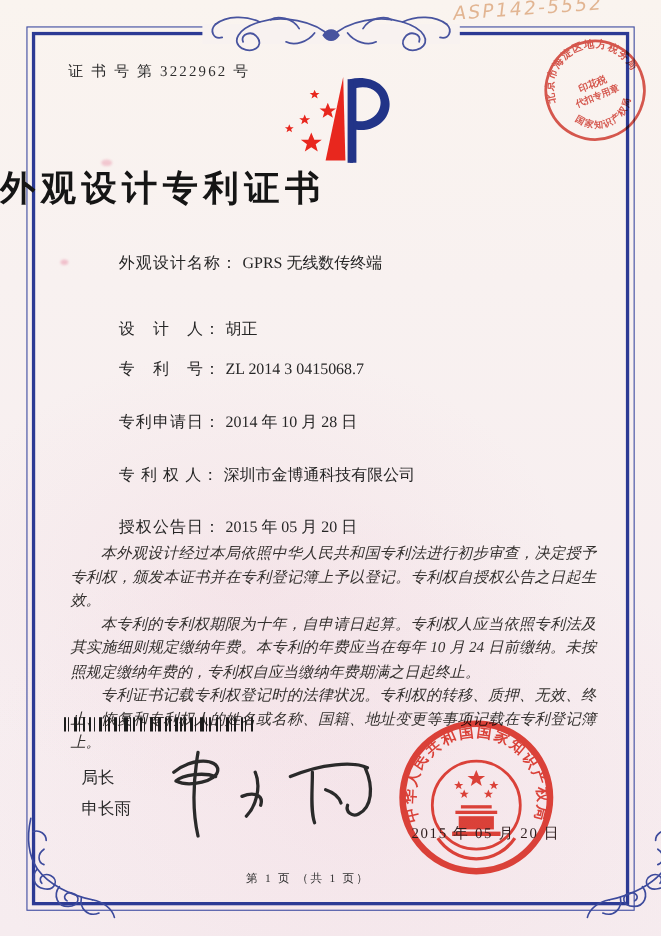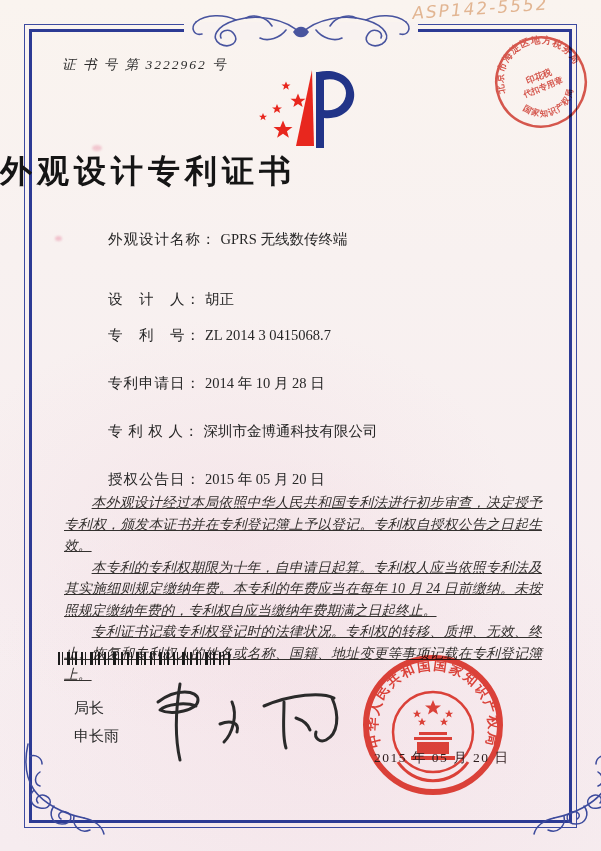--- a/index.html
+++ b/index.html
@@ -10,31 +10,31 @@
           radial-gradient(ellipse 420px 300px at 38% 62%, rgba(235,190,205,.18), transparent 70%),
           radial-gradient(ellipse 500px 380px at 55% 85%, rgba(238,195,210,.20), transparent 70%),
           linear-gradient(180deg,#faf4ef 0%, #f8f1f0 30%, #f7eef0 70%, #f6ecef 100%);
         overflow:hidden;}
   
   .frame-outer{position:absolute;left:24px;top:24px;right:24px;bottom:23px;
                border:1.5px solid #3c4aa0;pointer-events:none;}
   .frame-inner{position:absolute;left:29px;top:29px;right:29px;bottom:28px;
                border:3px solid #2c3a94;pointer-events:none;}
   .cert-number{position:absolute;left:62px;top:56px;font-size:13.5px;color:#2c2c2c;
-               letter-spacing:2px;font-style:italic;}
+               letter-spacing:2px;}
   .logo{position:absolute;left:248px;top:58px;}
   .title{position:absolute;left:0;top:150px;width:601px;text-align:left;
          font-size:32px;font-weight:bold;color:#151515;letter-spacing:5px;}
   .fields{position:absolute;left:66px;top:226px;width:480px;}
   .field{position:absolute;left:0;font-size:14.5px;color:#262626;white-space:nowrap;}
   .field .flabel{letter-spacing:1px;margin-left:42px;}
   .field .fvalue{margin-left:4px;}
   .paragraphs{position:absolute;left:64px;top:492px;width:478px;
               font-size:13.8px;line-height:21.5px;color:#33302e;
-              font-style:italic;text-align:justify;text-decoration:underline;}
+              font-style:italic;text-align:justify;}
   .paragraphs p{margin:0;text-indent:2em;}
   .barcode{position:absolute;left:58px;top:652px;width:172px;height:13px;
            background:repeating-linear-gradient(90deg,
              #1c1c1c 0 2px, transparent 2px 4px,
              #1c1c1c 4px 5px, transparent 5px 9px,
              #1c1c1c 9px 12px, transparent 12px 14px,
              #1c1c1c 14px 15px, transparent 15px 17px,
              #1c1c1c 17px 19px, transparent 19px 23px);}
   .signer{position:absolute;left:74px;top:694px;
           font-family:Liberation Sans, sans-serif;
@@ -222,17 +222,18 @@
           <rect x="59" y="92" width="32" height="12"></rect>
           <rect x="53" y="106" width="44" height="4"></rect>
           <path d="M40,112 A42,42 0 0 0 110,112" fill="none" stroke="#e03428" stroke-width="3"></path>
         </g>
       </g>
     </svg>
     
   </div>
   <div class="issue-date">2015 年 05 月 20 日</div>
 
+  <div class="footer">第 1 页 （共 1 页）</div>
 
   <div class="speck1"></div>
   <div class="speck2"></div>
 
 </div>
 
 </body></html>

